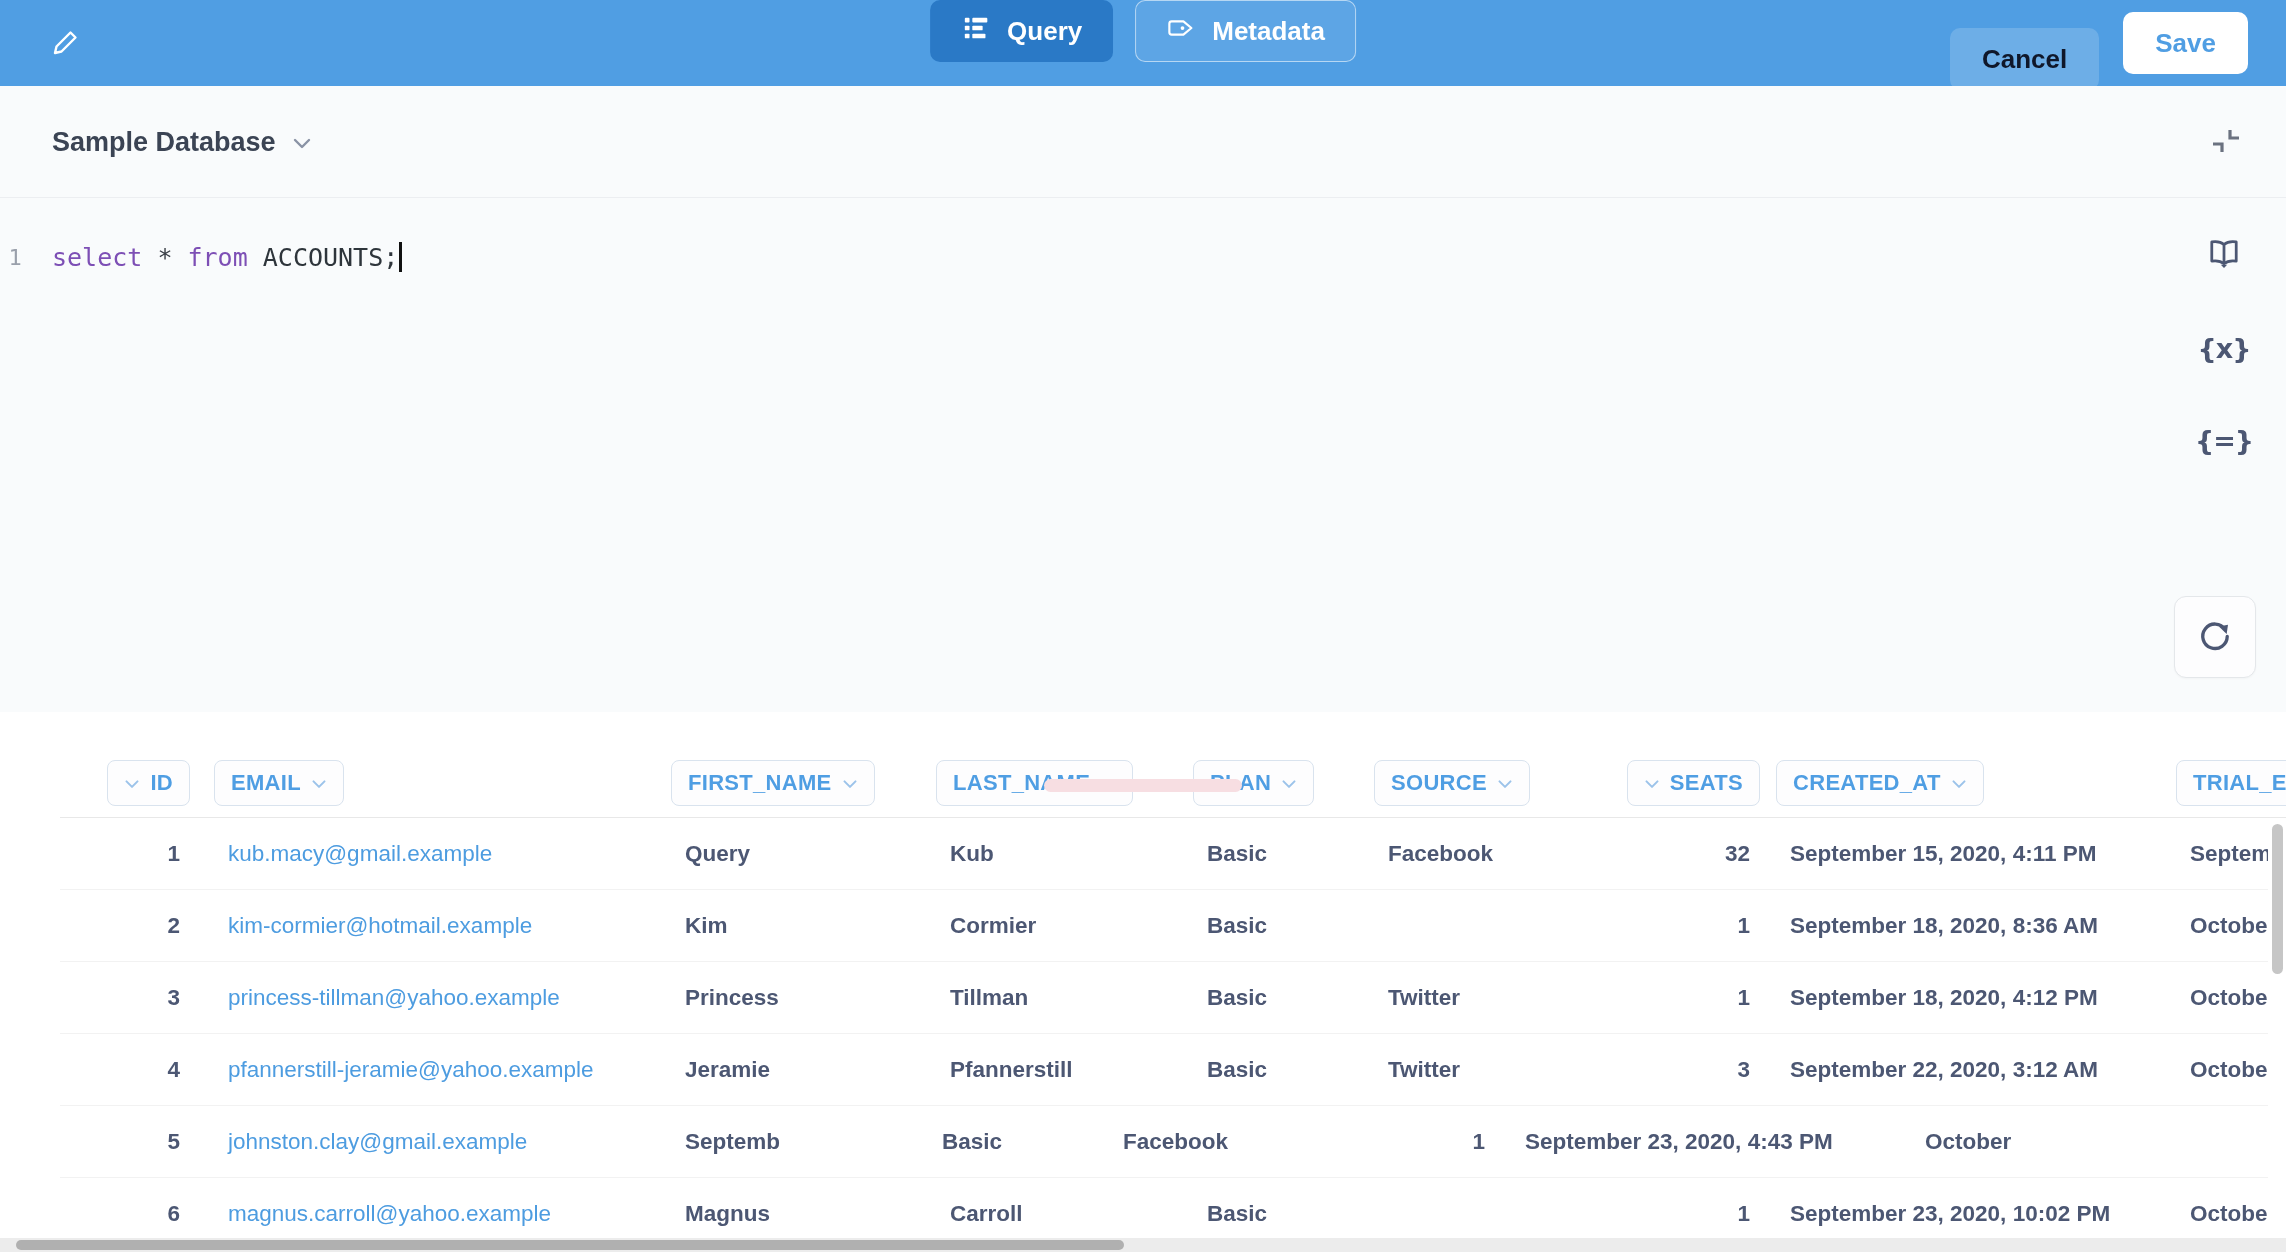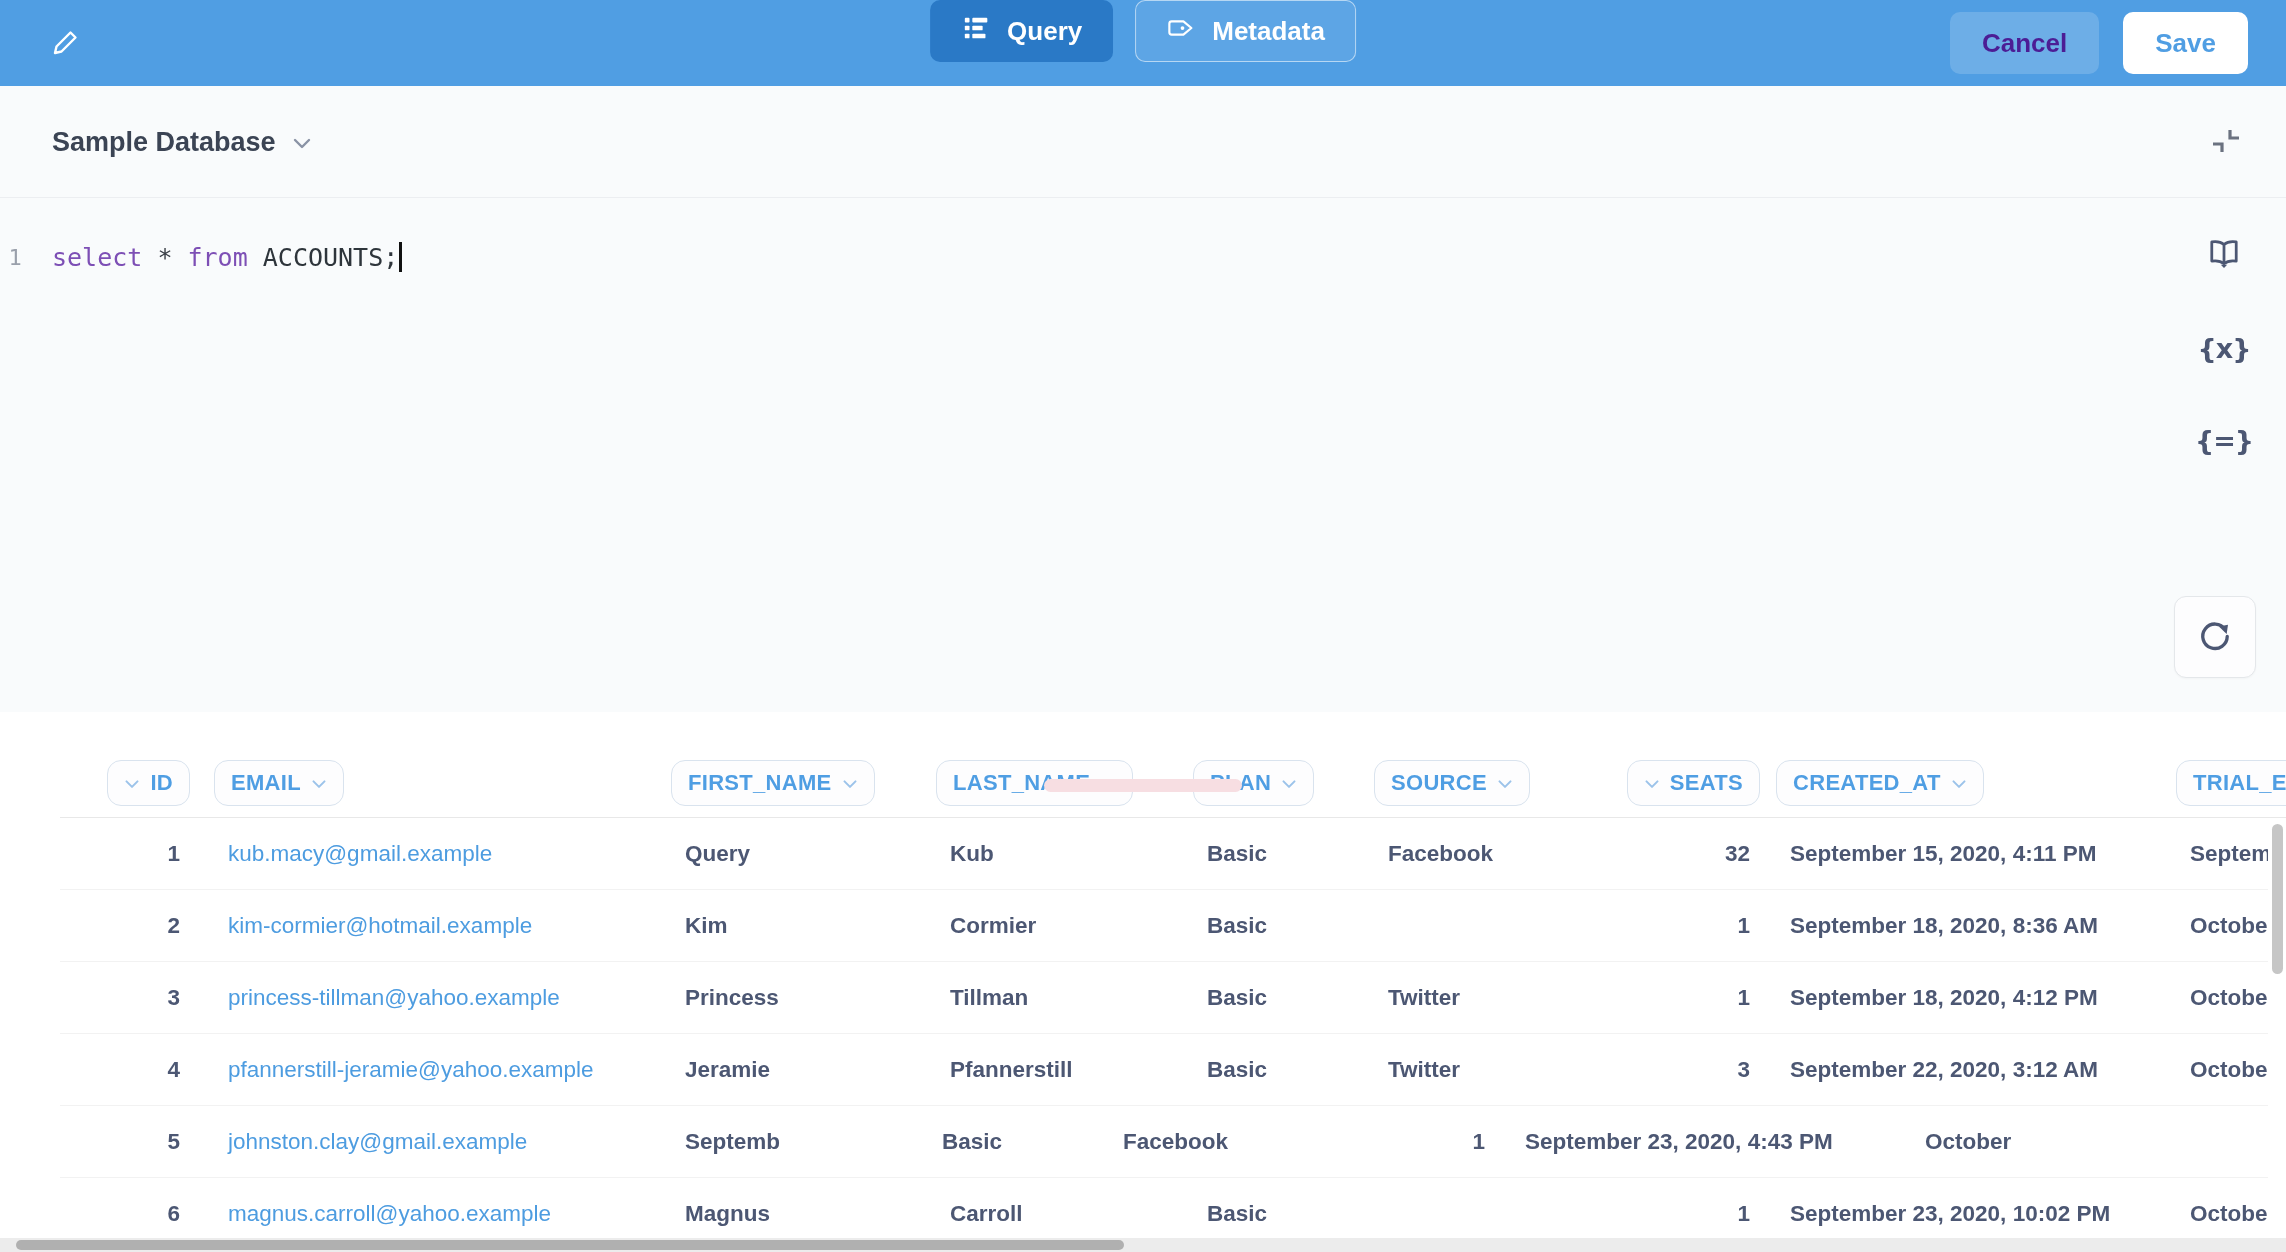--- a/index.html
+++ b/index.html
@@ -9,21 +9,21 @@
 
   
   .topbar { position:absolute; left:0; top:0; width:100%; height:86px; background:#509ee3; }
   .pencil-btn { position:absolute; left:40px; top:19px; width:52px; height:48px; background:transparent; border:none; cursor:pointer; display:flex; align-items:center; justify-content:center; }
   .tabs { position:absolute; left:50%; top:0; transform:translateX(-50%); display:flex; gap:22px; }
   .tab { display:flex; align-items:center; gap:16px; height:62px; padding:0 30px; border-radius:10px; border:1px solid transparent; background:transparent; color:#fff; font-family:"Liberation Sans", sans-serif; font-size:26px; font-weight:700; cursor:pointer; }
   .tab.active { background:#2a79c6; }
   .tab.outline { background:rgba(255,255,255,0.08); border:1px solid rgba(255,255,255,0.55); }
   .actions { position:absolute; right:38px; top:12px; display:flex; gap:24px; }
   .btn { height:62px; padding:0 32px; border:none; border-radius:10px; font-family:"Liberation Sans", sans-serif; font-size:26px; font-weight:700; cursor:pointer; }
-  .btn.cancel { background:rgba(255,255,255,0.17); color:#4c1d95; }
+  .btn.cancel { background:rgba(255,255,255,0.17); color:#0f172a;margin-top:16px; }
   .btn.save { background:#fff; color:#509ee3; }
 
   
   .editor-pane { position:absolute; left:0; top:86px; width:100%; height:700px; background:#f9fbfc; border-bottom:1px solid #e4e6e9; }
   .db-row { position:relative; height:112px; border-bottom:1px solid #eceef1; }
   .db-select { position:absolute; left:52px; top:0; height:112px; display:flex; align-items:center; gap:16px; cursor:pointer; color:#3b4454; font-size:27px; font-weight:700; }
   .db-select svg { margin-top:4px; }
   .collapse-btn { position:absolute; right:34px; top:30px; width:52px; height:52px; background:transparent; border:none; cursor:pointer; display:flex; align-items:center; justify-content:center; }
 
   .code-area { position:relative; padding-top:36px; height:120px; cursor:text; }
@@ -37,21 +37,21 @@
   .side-btn { width:60px; height:40px; background:transparent; border:none; cursor:pointer; color:#4c5773; display:flex; align-items:center; justify-content:center; font-family:"DejaVu Sans", sans-serif; font-size:27px; font-weight:700; letter-spacing:-1px; }
 
   .run-btn { position:absolute; right:30px; top:510px; width:82px; height:82px; background:#fdfdfe; border:1px solid #e4e7ea; border-radius:12px; cursor:pointer; display:flex; align-items:center; justify-content:center; box-shadow:0 1px 2px rgba(0,0,0,0.03); }
 
   .drag-handle { position:absolute; left:50%; bottom:-7px; transform:translateX(-50%); width:198px; height:13px; border-radius:7px; background:#f7dee2; cursor:row-resize; z-index:5; }
 
   
   .results-pane { position:absolute; left:0; top:712px; width:100%; height:540px; background:#fff; overflow:hidden; }
   .header-row { display:flex; margin-left:60px; padding-top:48px; height:106px; border-bottom:1px solid #e8e8e8; width:2360px; }
   .hcell { flex:none; display:flex; align-items:flex-start; }
-  .pill { display:inline-flex; align-items:center; gap:10px; height:46px; padding:0 16px; border:1px solid #d9e3ee; border-radius:14px; background:#fdfdfe; color:#4f9ee3; font-size:22px; font-weight:700; letter-spacing:0.3px; cursor:pointer; white-space:nowrap; }
+  .pill { display:inline-flex; align-items:center; gap:10px; height:46px; padding:0 16px; border:1px solid #d9e3ee; border-radius:8px; background:#fdfdfe; color:#4f9ee3; font-size:22px; font-weight:700; letter-spacing:0.3px; cursor:pointer; white-space:nowrap; }
   .pill svg { flex:none; }
   .row { display:flex; margin-left:60px; height:72px; border-bottom:1px solid #f2f2f2; width:2360px; background:#fff; cursor:pointer; }
   .cell { flex:none; display:flex; align-items:center; color:#4c5773; font-size:22.5px; font-weight:700; white-space:nowrap; overflow:hidden; }
   .cell.link { color:#4d9ce0; font-weight:400; }
   .cell.num, .hcell.num { justify-content:flex-end; }
 
   .v-scroll { position:absolute; right:0; top:106px; width:18px; height:434px; background:#fff; }
   .v-thumb { position:absolute; right:3px; top:6px; width:11px; height:150px; border-radius:6px; background:#c6c6c6; }
   .h-scroll { position:absolute; left:0; bottom:0; width:100%; height:14px; background:#ececec; }
   .h-thumb { position:absolute; left:16px; top:2px; width:1108px; height:10px; border-radius:5px; background:#b0b0b0; }

